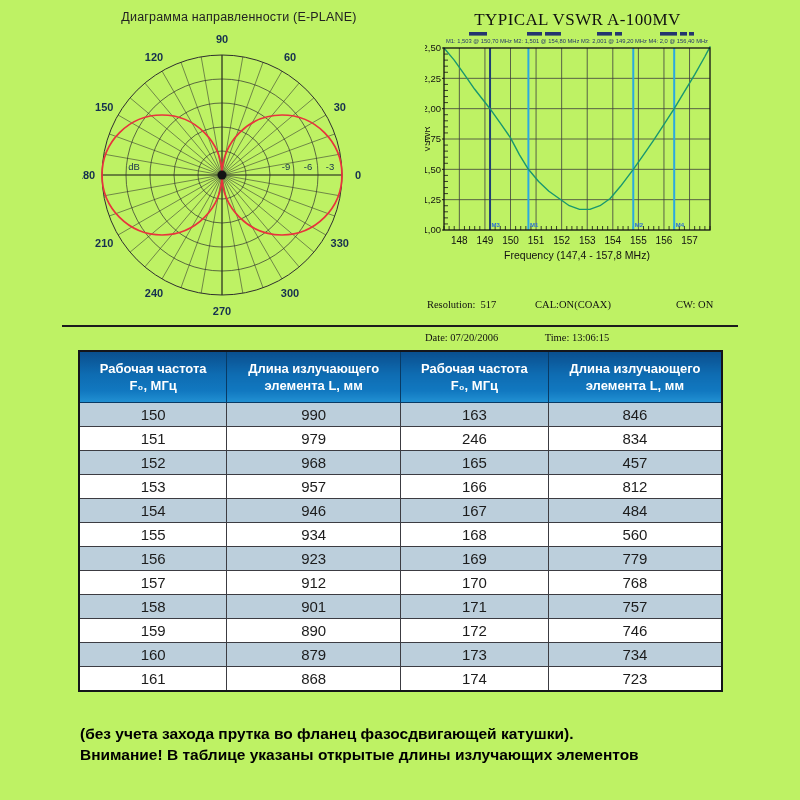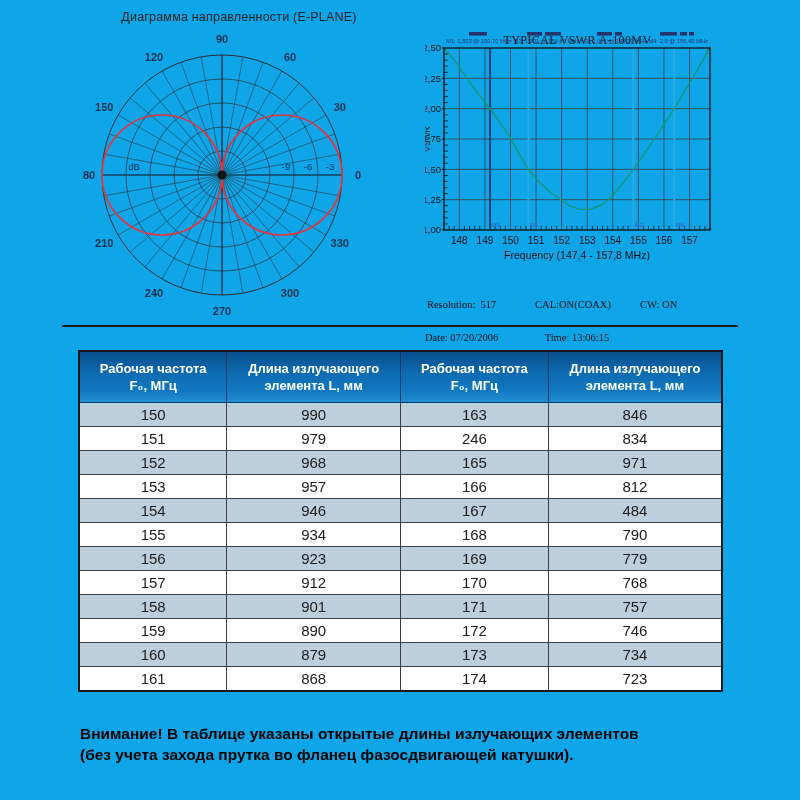--- a/index.html
+++ b/index.html
@@ -1,32 +1,32 @@
 <!DOCTYPE html>
 <html><head>
 <meta charset="utf-8">
 <style>
   html,body{margin:0;padding:0;}
   body{background:#fff;font-family:"Liberation Sans",sans-serif;}
-  #page{position:relative;width:800px;height:800px;background:#0ea5e9;overflow:hidden;}
+  #page{position:relative;width:800px;height:800px;background:#bef264;overflow:hidden;}
 
   .polar-title{position:absolute;left:78px;top:10px;width:322px;text-align:center;
     font-size:12.5px;color:#222;letter-spacing:.2px;}
   #polar-svg{position:absolute;left:82px;top:33px;}
 
   .vswr-title{position:absolute;left:425px;top:10px;width:305px;text-align:center;
-    font-family:"Liberation Serif",serif;font-size:12px;color:#111;letter-spacing:.4px;margin-top:23px;}
+    font-family:"Liberation Serif",serif;font-size:17px;color:#111;letter-spacing:.4px;}
   #vswr-svg{position:absolute;left:425px;top:28px;}
 
   .vswr-info{position:absolute;top:277px;font-family:"Liberation Serif",serif;
     font-size:10.5px;line-height:11px;color:#111;white-space:pre;text-align:center;}
   .vswr-info.c1{left:425px;}
   .vswr-info.c2{left:533px;}
   .vswr-info.c2 .mid{padding-left:8px;}
-  .vswr-info.c3{left:640px;}
+  .vswr-info.c3{left:676px;}
 
   .divider{position:absolute;left:62px;top:325px;width:676px;height:2px;background:#1c1c1c;}
 
   #main-table{position:absolute;left:78px;top:350px;width:645px;border-collapse:collapse;
     table-layout:fixed;border:2px solid #15151a;}
   #main-table th{
     background:linear-gradient(180deg,#0a4f8e 0%,#0e6cb2 45%,#1178c0 78%,#2190d2 100%);
     color:#fff;font-size:13px;font-weight:bold;line-height:17px;
     border:1px solid #083a64;height:46px;padding:2px 2px;}
   #main-table td{font-size:15px;color:#1c1c1c;text-align:center;height:23px;
@@ -292,39 +292,39 @@
         <tr class="plain">
           <td>151</td>
           <td>979</td>
           <td>246</td>
           <td>834</td>
         </tr>
         <tr class="alt">
           <td>152</td>
           <td>968</td>
           <td>165</td>
-          <td>971</td>
+          <td>457</td>
         </tr>
         <tr class="plain">
           <td>153</td>
           <td>957</td>
           <td>166</td>
           <td>812</td>
         </tr>
         <tr class="alt">
           <td>154</td>
           <td>946</td>
           <td>167</td>
           <td>484</td>
         </tr>
         <tr class="plain">
           <td>155</td>
           <td>934</td>
           <td>168</td>
-          <td>790</td>
+          <td>560</td>
         </tr>
         <tr class="alt">
           <td>156</td>
           <td>923</td>
           <td>169</td>
           <td>779</td>
         </tr>
         <tr class="plain">
           <td>157</td>
           <td>912</td>
@@ -352,17 +352,17 @@
         <tr class="plain">
           <td>161</td>
           <td>868</td>
           <td>174</td>
           <td>723</td>
         </tr>
       </tbody>
   </table>
 
   <div class="note">
+    <div>(без учета захода прутка во фланец фазосдвигающей катушки).</div>
     <div>Внимание! В таблице указаны открытые длины излучающих элементов</div>
-    <div>(без учета захода прутка во фланец фазосдвигающей катушки).</div>
   </div>
 
 </div>
 
 </body></html>

